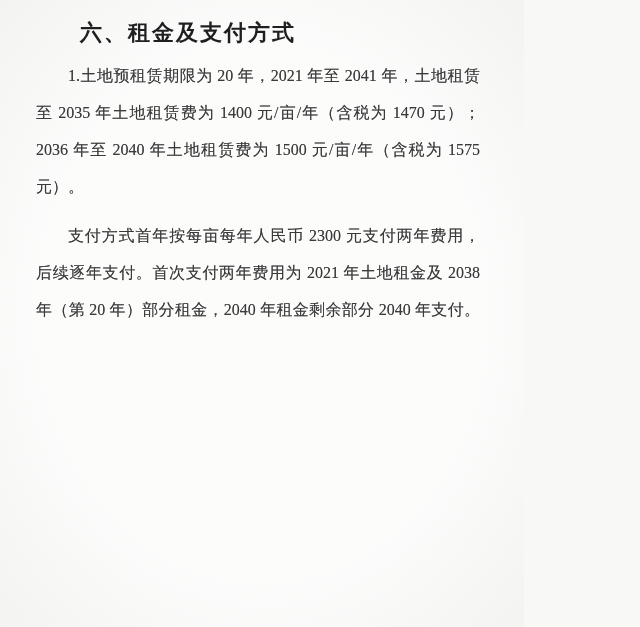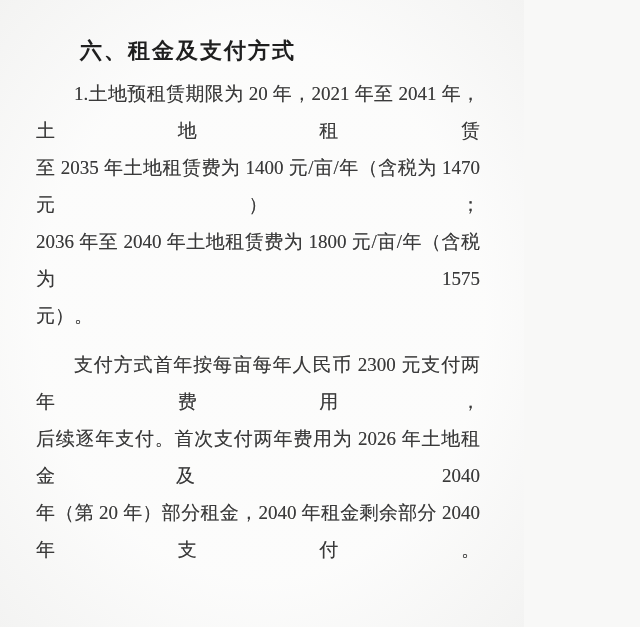--- a/index.html
+++ b/index.html
@@ -10,42 +10,42 @@
     width: 640px;
     height: 627px;
     overflow: hidden;
     background: #f8f8f7;
     font-family: "Liberation Serif", "DejaVu Serif", serif;
   }
   .page {
     box-sizing: border-box;
     width: 524px;
     height: 627px;
-    padding: 32px 44px 0 36px;
+    padding: 14px 44px 0 36px;
     background:
       radial-gradient(ellipse at 50% 50%, rgba(255,255,255,0.55) 60%, rgba(0,0,0,0.02) 100%),
       #f8f8f7;
   }
   .heading {
     font-size: 22px;
     line-height: 37px;
     font-weight: bold;
     color: #1f1f1f;
     padding-left: 2em;
     margin-bottom: 6px;
     letter-spacing: 2px;
   }
   .para {
     margin: 0;
   }
   .para + .para {
     margin-top: 12px;
   }
   .line {
-    font-size: 19px;
+    font-size: 16px;
     line-height: 37px;
     color: #3a3a3a;
     text-align: justify;
     text-align-last: justify;
     text-shadow: 0 0 0.6px rgba(60,60,60,0.55);
     white-space: normal;
   }
   .line.first {
     text-indent: 2em;
   }
@@ -56,24 +56,24 @@
 </head>
 <body>
 
 <div class="page">
 
   <div class="heading">六、租金及支付方式</div>
 
   <div class="para">
     <div class="line first">1.土地预租赁期限为 20 年，2021 年至 2041 年，土地租赁</div>
     <div class="line">至 2035 年土地租赁费为 1400 元/亩/年（含税为 1470 元）；</div>
-    <div class="line">2036 年至 2040 年土地租赁费为 1800 元/亩/年（含税为 1575</div>
+    <div class="line">2036 年至 2040 年土地租赁费为 1500 元/亩/年（含税为 1575</div>
     <div class="line last">元）。</div>
   </div>
 
   <div class="para">
     <div class="line first">支付方式首年按每亩每年人民币 2300 元支付两年费用，</div>
-    <div class="line">后续逐年支付。首次支付两年费用为 2026 年土地租金及 2040</div>
+    <div class="line">后续逐年支付。首次支付两年费用为 2021 年土地租金及 2038</div>
     <div class="line">年（第 20 年）部分租金，2040 年租金剩余部分 2040 年支付。</div>
 
   </div>
 
 </div>
 
 </body></html>

